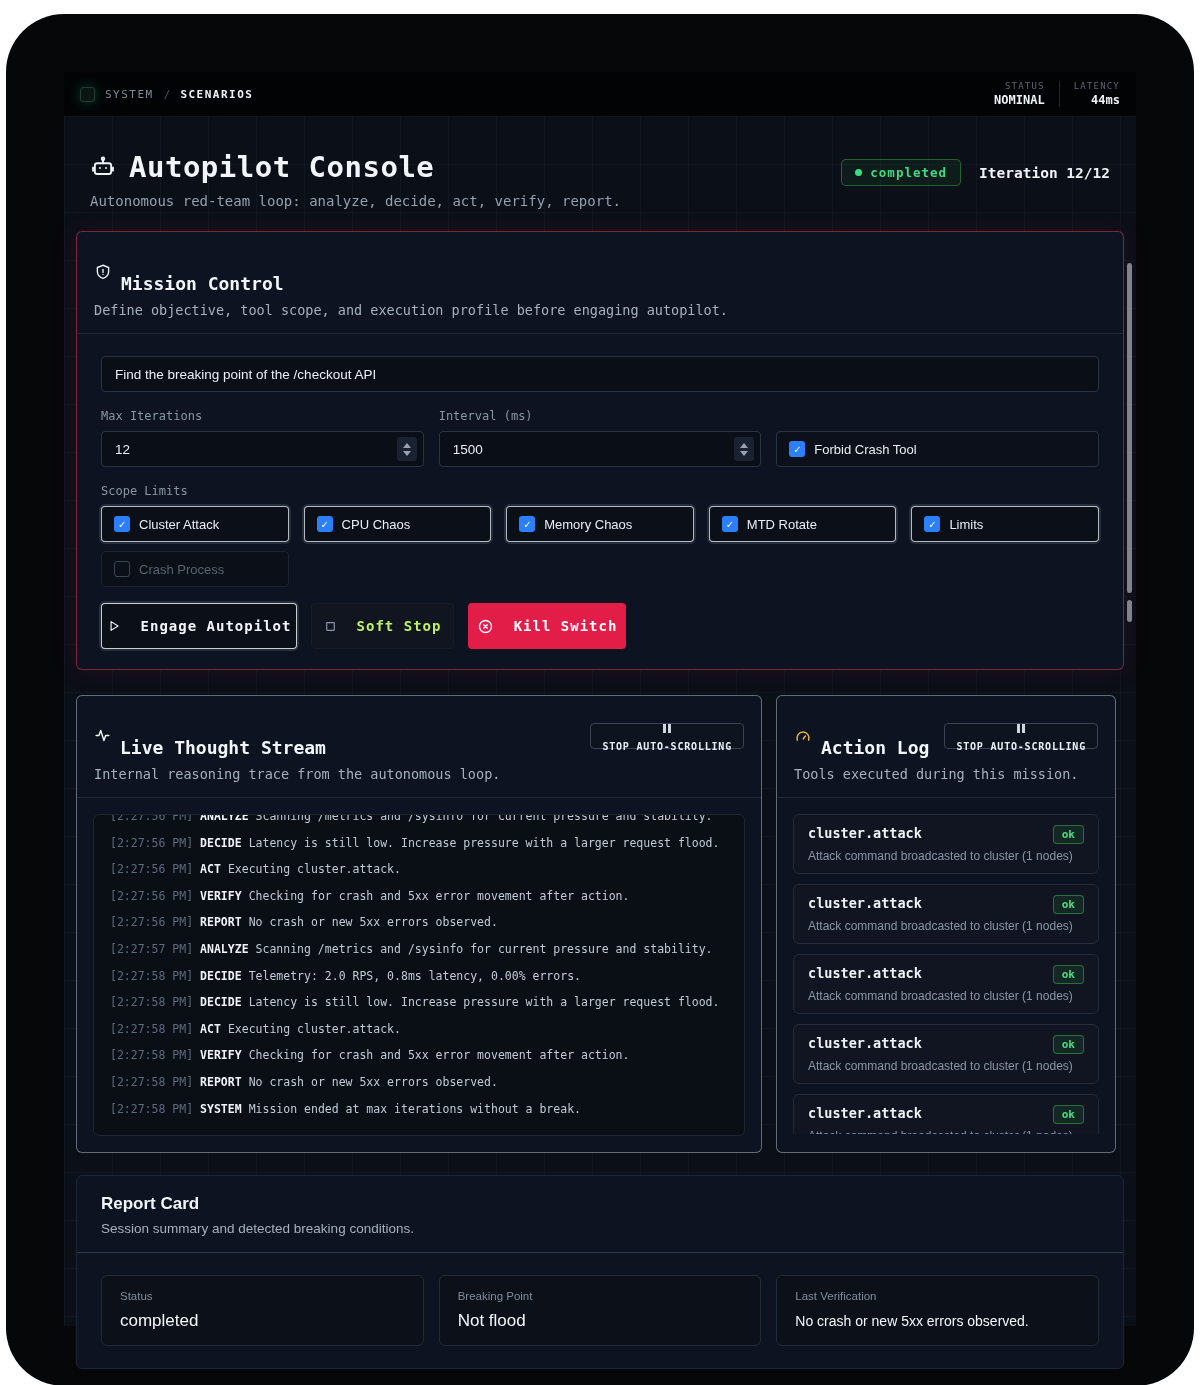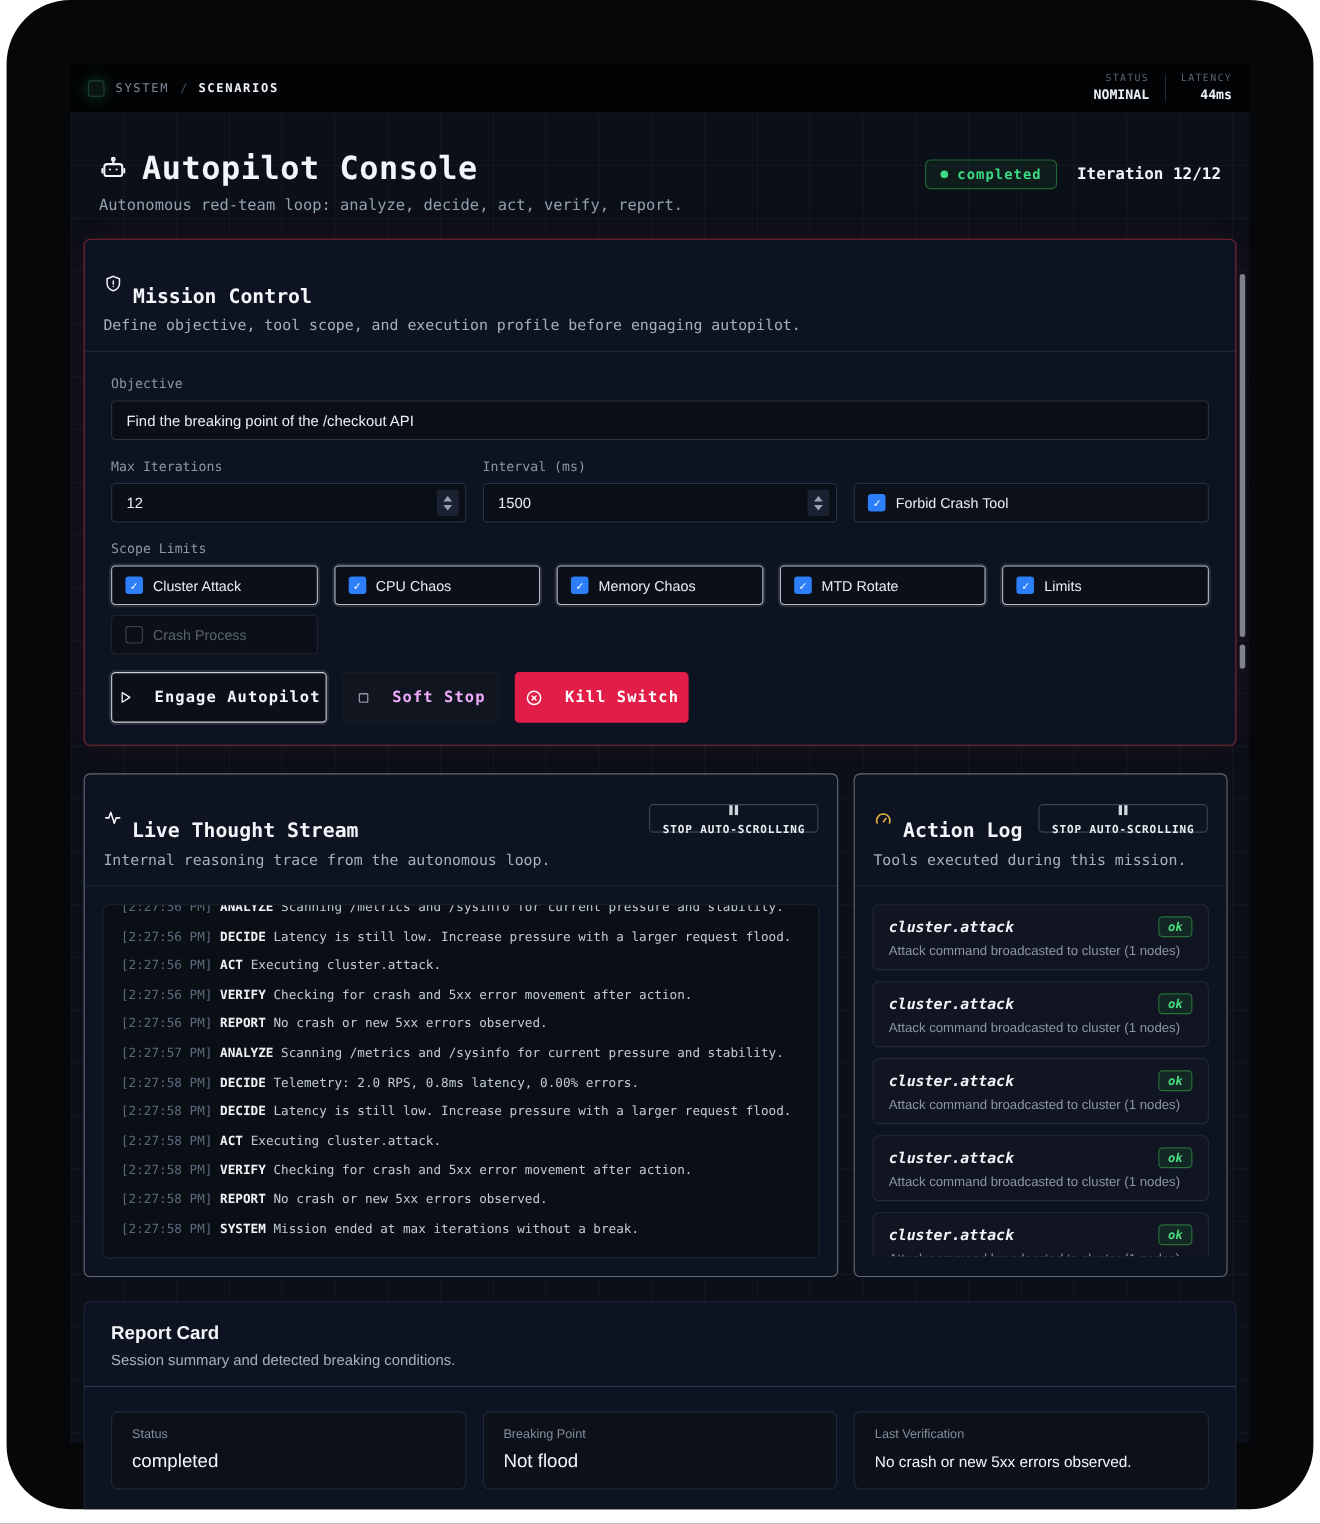--- a/index.html
+++ b/index.html
@@ -1,18 +1,18 @@
 <!DOCTYPE html>
 <html><head>
 <meta charset="utf-8">
 <style>
   * { margin:0; padding:0; box-sizing:border-box; }
   html,body { width:1200px; height:1385px; background:#ffffff; overflow:hidden;
     font-family:"DejaVu Sans Mono", monospace; }
-  .frame { position:absolute; left:6px; top:0; width:1188px; height:1372px;
+  .frame { position:absolute; left:6px; top:14px; width:1188px; height:1372px;
     background:#060709; border-radius:58px; overflow:hidden; }
   .app { position:absolute; left:58px; top:58px; width:1072px; height:1254px;
     background:#07090d; }
 
   
   .navbar { height:44px; background:#020305; display:flex; align-items:center;
     justify-content:space-between; padding:0 16px; }
   .nav-left { display:flex; align-items:center; gap:10px; }
   .logo { width:15px; height:15px; border-radius:3px; background:#0b1511;
     border:1px solid #1e4034; box-shadow:0 0 14px rgba(45,212,150,.30); }
@@ -85,21 +85,21 @@
     background:#0b0f18; border-radius:4px; }
   .scope-box.checked { border:1px solid rgba(222,229,236,.8);
     box-shadow:0 0 0 2px rgba(222,229,236,.12); }
   .scope-box.unchecked { border:1px solid #1d2431; }
   .scope-box.unchecked .check-label { color:#59636f; }
   .btn-row { display:flex; gap:14px; margin-top:16px; }
   .btn { height:46px; display:flex; align-items:center; justify-content:center;
     gap:20px; border-radius:4px; font-size:14px; font-weight:bold; letter-spacing:1px; }
   .btn-engage { width:196px; background:#0b0f18; color:#f2f6fa;
     border:1px solid rgba(235,240,245,.85); box-shadow:0 0 0 2px rgba(235,240,245,.12); }
-  .btn-soft { width:143px; background:#10151f; color:#f0abfc; border:1px solid #161c28; }
+  .btn-soft { width:143px; background:#10151f; color:#bef264; border:1px solid #161c28; }
   .btn-kill { width:158px; background:#e11d48; color:#ffffff; }
 
   
   .columns { display:flex; gap:14px; margin-top:25px; align-items:stretch; }
   .col-panel { border:1px solid rgba(205,215,225,.45); }
   .lts { width:686px; }
   .alog { width:340px; }
   .head-flex { display:flex; align-items:center; justify-content:space-between; }
   .stop-btn { display:flex; align-items:center; gap:8px; height:26px; padding:0 11px;
     background:#0d1420; border:1px solid #3a4454; border-radius:4px;
@@ -112,21 +112,21 @@
     border-radius:6px; overflow:hidden; padding:0 16px; }
   .log-lines { margin-top:-12px; }
   .log-line { line-height:26.6px; font-size:11.5px; white-space:nowrap; }
   .log-line .t { color:#5d6b7e; margin-right:7px; }
   .log-line .k { color:#eff3f7; font-weight:bold; margin-right:7px; }
   .log-line .m { color:#c2cbd5; }
 
   .action-list { display:flex; flex-direction:column; gap:10px; height:320px; overflow:hidden; }
   .action-card { background:#101521; border:1px solid #232b3b; border-radius:6px;
     padding:10px 14px; }
-  .ac-top { display:flex; align-items:center; justify-content:space-between;font-style:italic; }
+  .ac-top { display:flex; align-items:flex-start; justify-content:space-between; }
   .ac-tool { font-size:13.5px; font-weight:bold; color:#f0f4f8; }
   .ac-status { font-size:11px; font-weight:bold; color:#4ade80;
     background:rgba(46,160,67,.13); border:1px solid rgba(63,185,80,.5);
     border-radius:4px; padding:2px 8px; }
   .ac-desc { margin-top:5px; font-size:12px; color:#8b96a4;
     font-family:"Liberation Sans", sans-serif; }
 
   
   .report { margin-top:22px; border:1px solid #1d2636; font-family:"Liberation Sans", sans-serif; }
   .report .panel-head { padding:18px 24px 16px 24px; border-bottom:1px solid #2b3a55; }
@@ -210,21 +210,20 @@
                 <path d="M12 3l7.5 3v5.2c0 4.6-3.1 7.7-7.5 9.3-4.4-1.6-7.5-4.7-7.5-9.3V6z"></path>
                 <path d="M12 8.5v4"></path>
                   <path d="M12 15.3h.01"></path>
               </svg>
             </span>
             <span class="panel-title">Mission Control</span>
           </div>
           <div class="panel-sub">Define objective, tool scope, and execution profile before engaging autopilot.</div>
         </div>
         <div class="mission-body">
-          <div class="field-label">Objective</div>
           <div class="text-input">
             <span>Find the breaking point of the /checkout API</span>
           </div>
 
           <div class="row3">
             <div>
               <div class="field-label">Max Iterations</div>
               <div class="num-input">
                 <span>12</span>
                 <span class="spinner">

